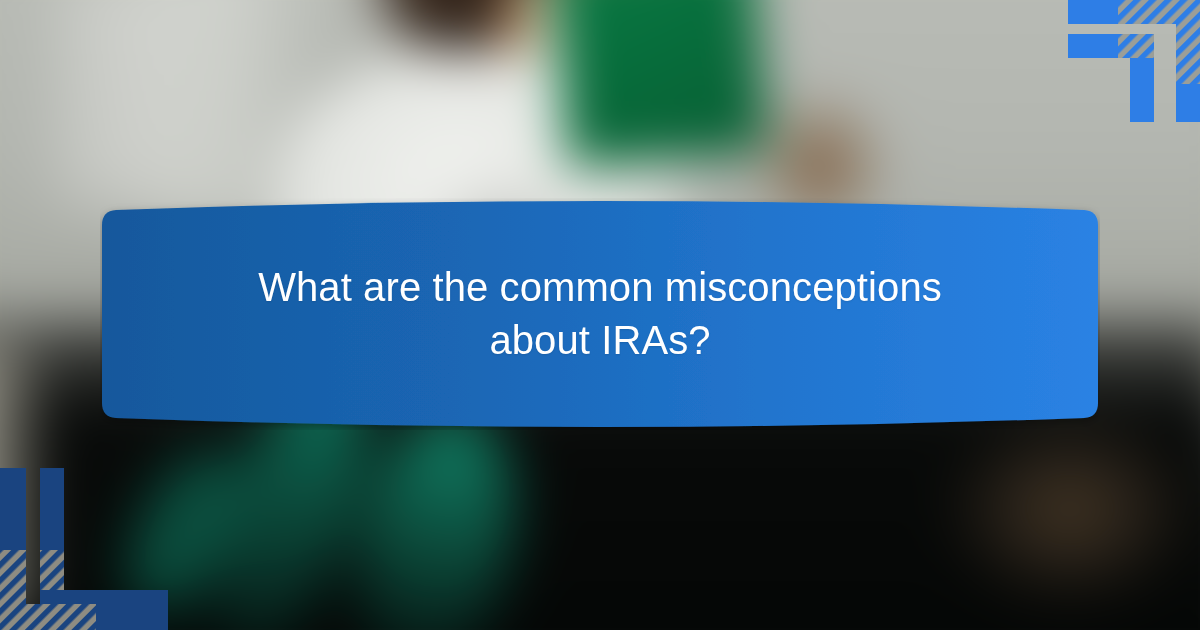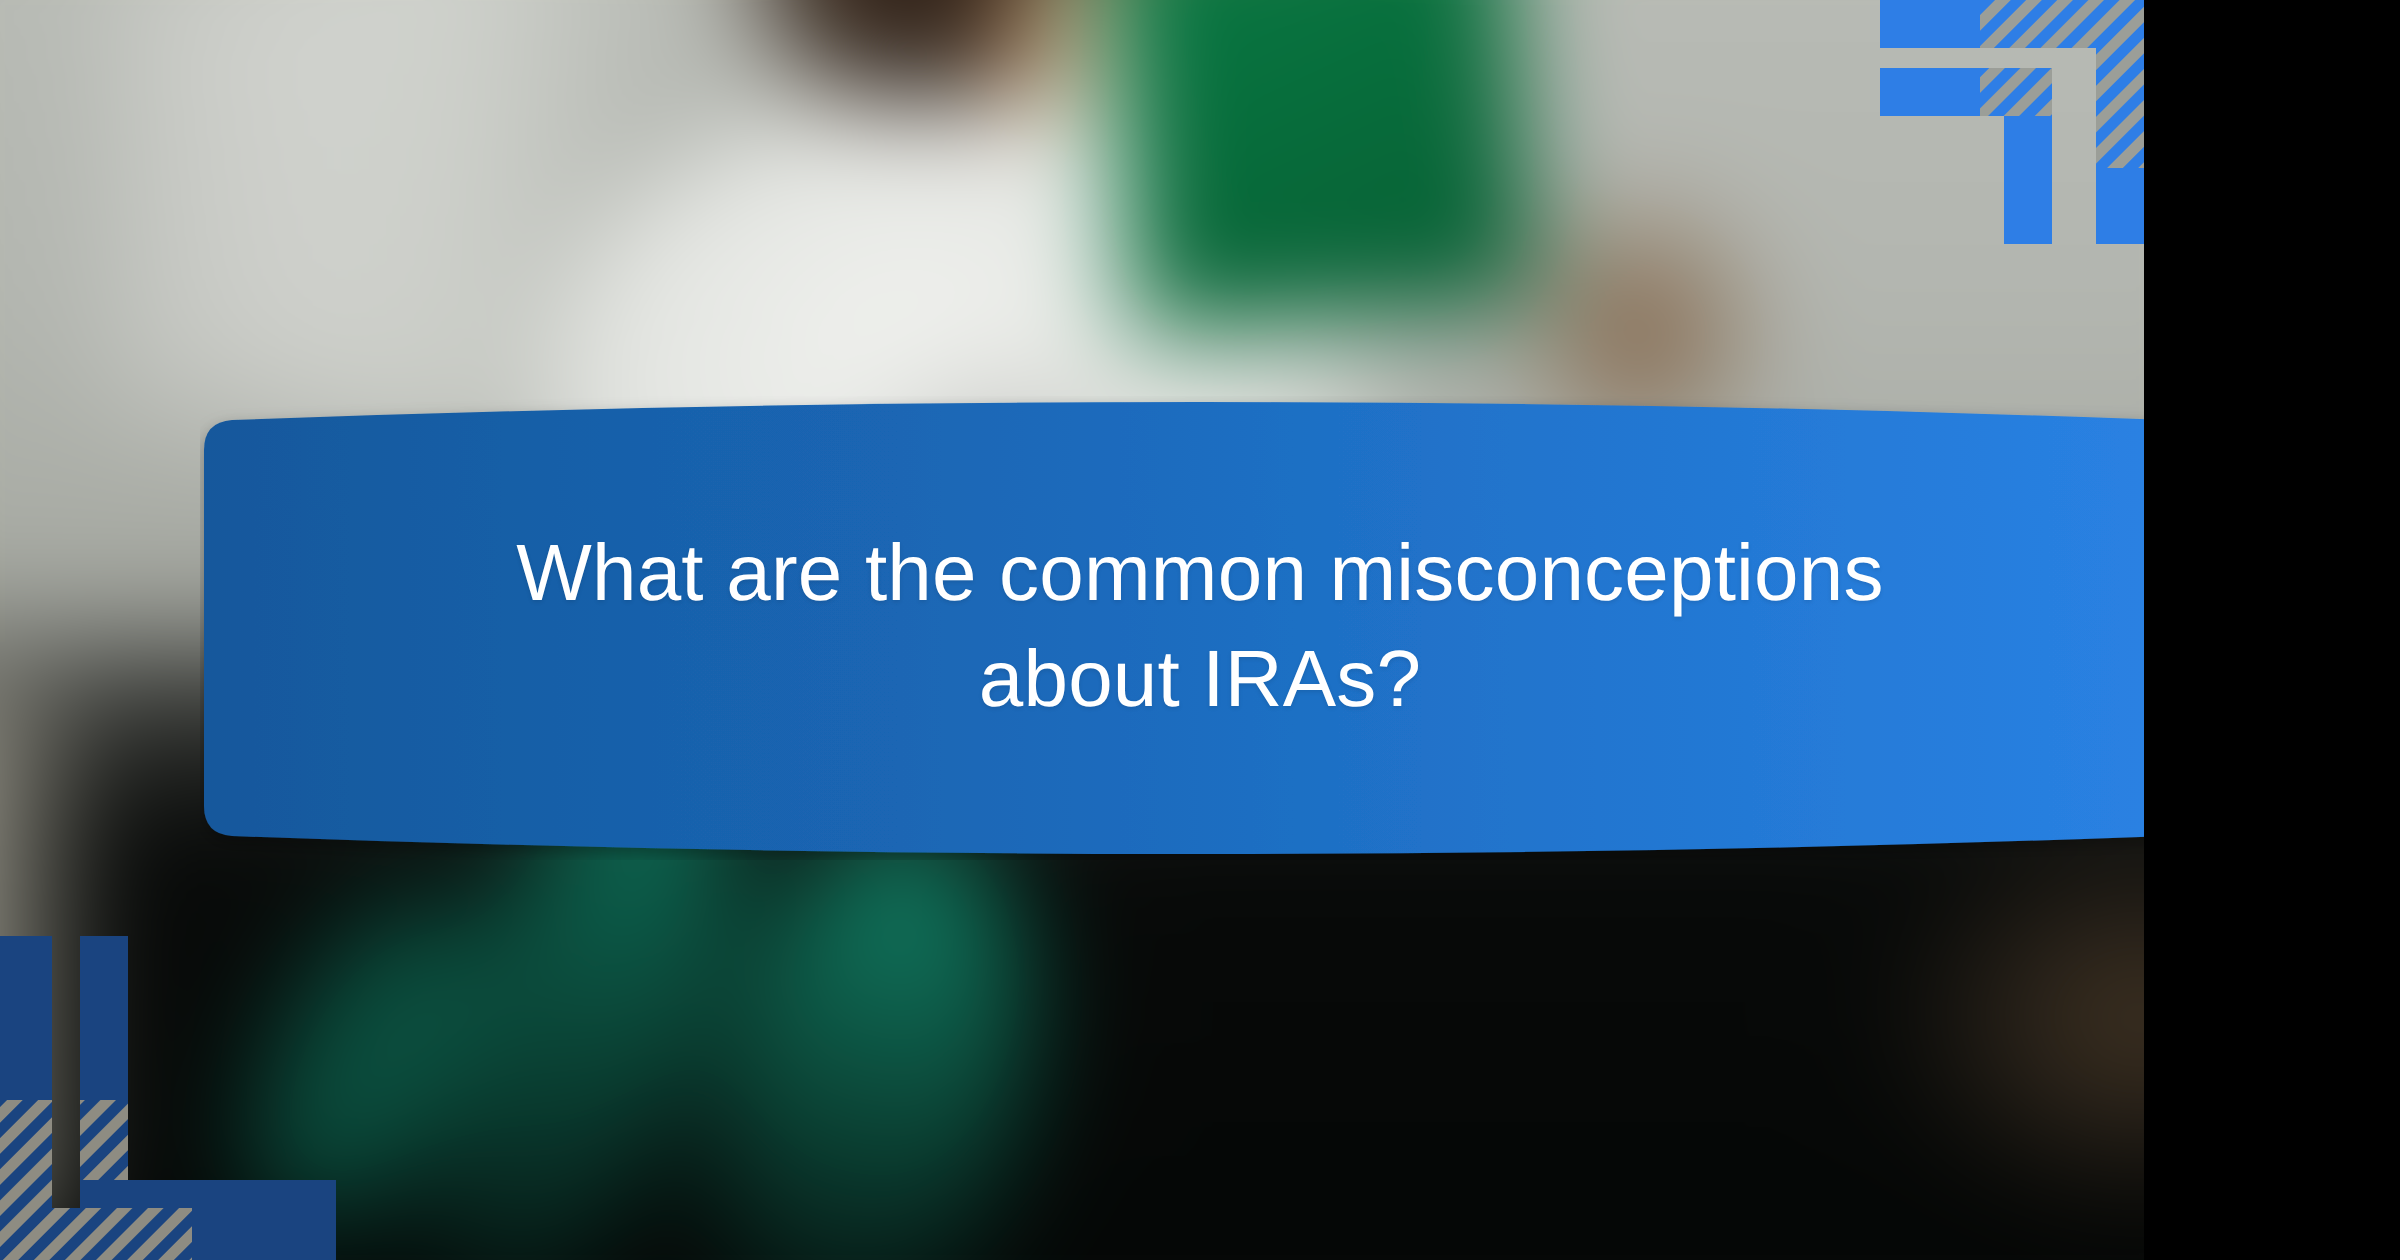--- a/index.html
+++ b/index.html
@@ -6,21 +6,21 @@
     margin: 0;
     padding: 0;
     background: #000;
   }
   body {
     font-family: "Liberation Sans", sans-serif;
   }
 
   #card {
     position: relative;
-    width: 1072px;
+    width: 1200px;
     height: 630px;
     overflow: hidden;
     background: #9b9e98;
   }
 
   
   .bg-photo {
     position: absolute;
     inset: -60px;
     filter: blur(26px) saturate(1.05);

